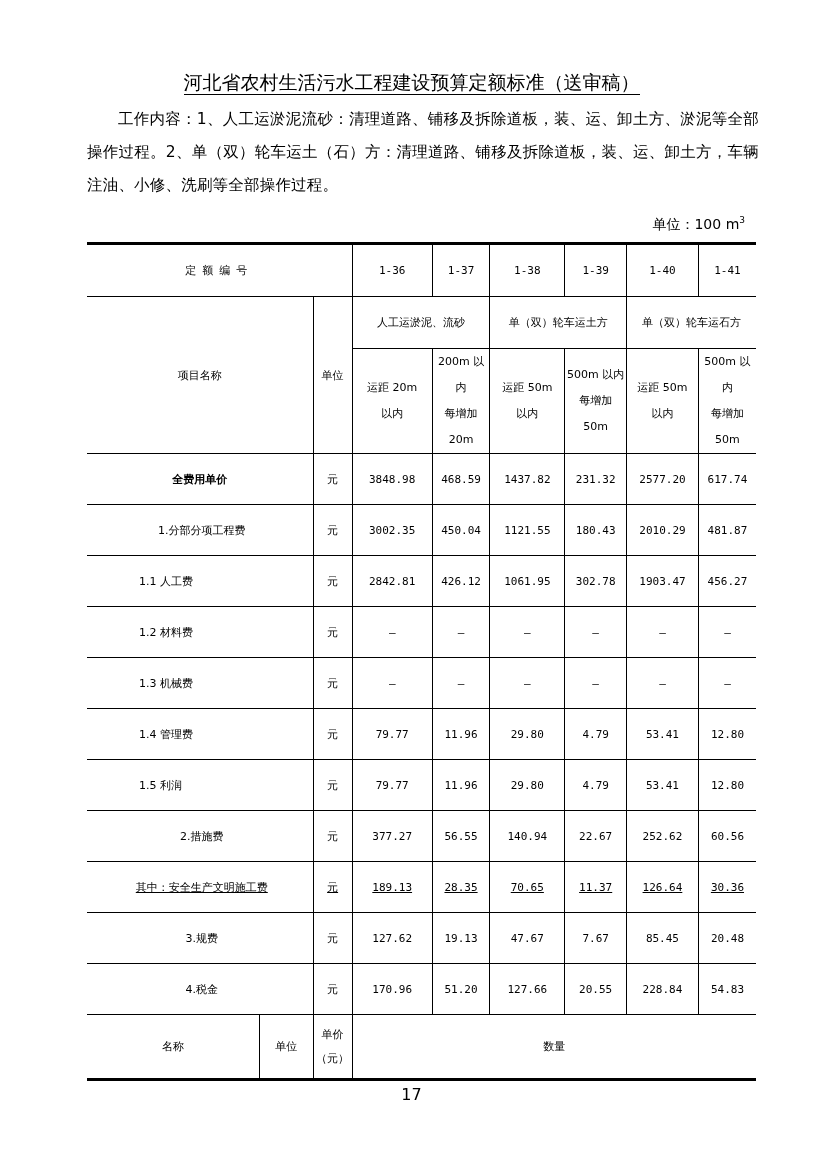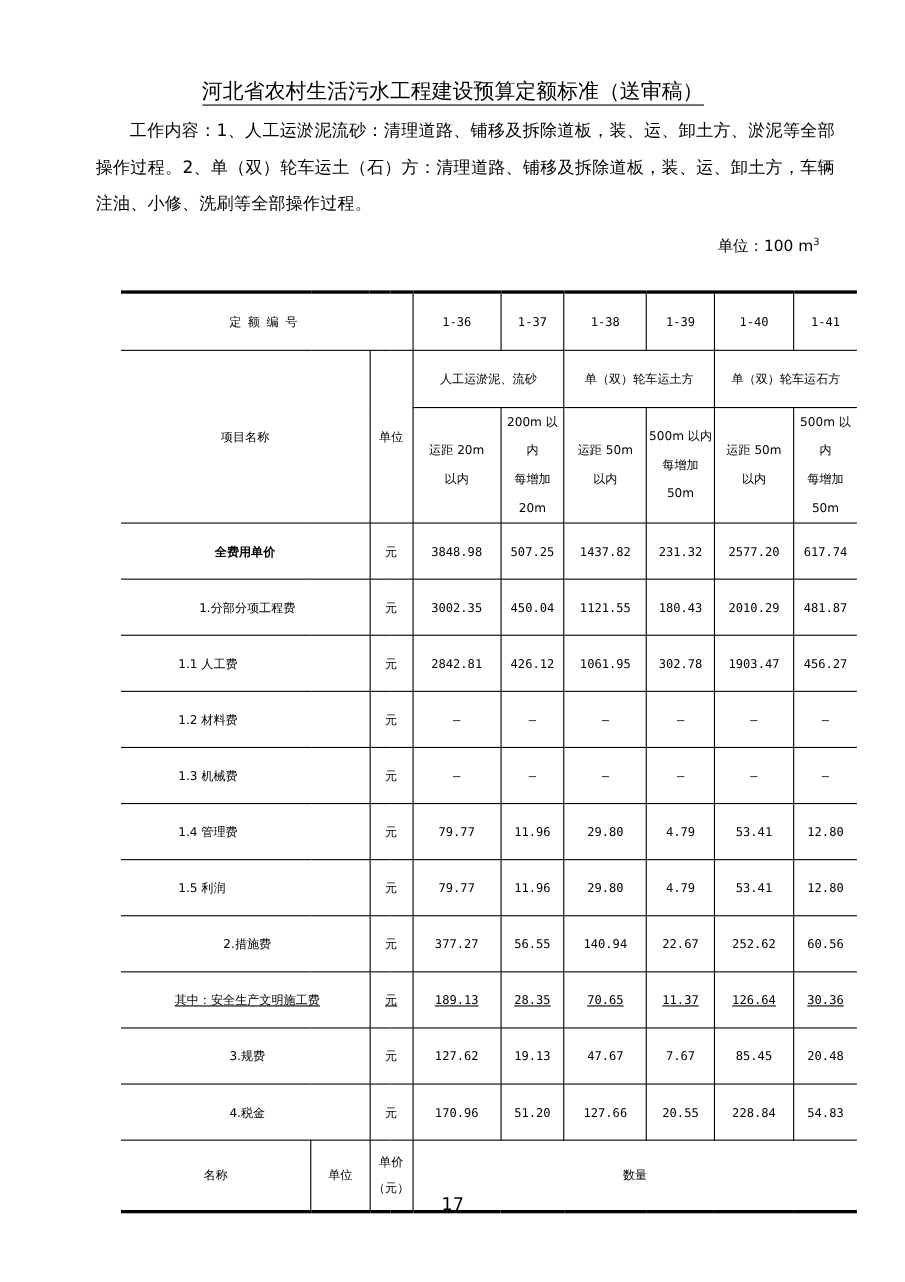--- a/index.html
+++ b/index.html
@@ -2,21 +2,21 @@
 <html><head>
 <meta charset="utf-8">
 <style>
   html, body { margin: 0; padding: 0; background: #ffffff; }
   body { width: 823px; height: 1165px; position: relative; font-family: "DejaVu Sans", sans-serif; color: #000; overflow: hidden; }
   .title { position: absolute; left: 0; width: 823px; top: 70px; text-align: center; font-size: 19px; }
   .title span { border-bottom: 1px solid #000; padding-bottom: 1px; }
   .para { position: absolute; left: 87px; width: 672px; top: 103px; font-size: 15.5px; line-height: 33px; text-indent: 31px; letter-spacing: 0.2px; text-align: justify; }
   .unit-note { position: absolute; right: 78px; top: 215px; font-size: 14px; }
   .unit-note sup { font-size: 9px; }
-  table.main { position: absolute; left: 87px; top: 264px; border-collapse: collapse; table-layout: fixed; width: 669px; margin-left: 23px; }
+  table.main { position: absolute; left: 87px; top: 242px; border-collapse: collapse; table-layout: fixed; width: 669px; }
   table.main td { border: 1px solid #000; text-align: center; vertical-align: middle; font-size: 11px; padding: 0; }
   table.main tr.top td { border-top: 3px solid #000; }
   table.main tr.bot td { border-bottom: 3px solid #000; }
   table.main td.first { border-left: none; }
   table.main td.last { border-right: none; }
   .lbl-left { text-align: center; padding-left: 4px !important; }
   .indent { padding-left: 52px !important; text-align: left !important; }
   .cjk { font-size: 12px; }
   .bold { font-weight: bold; font-size: 12.5px; }
   .spaced { letter-spacing: 6px; }
@@ -93,21 +93,21 @@
           <div>50m</div>
         </td>
   </tr>
 
   </tbody>
     <tbody id="data-rows">
       <tr style="height: 51px;">
         <td colspan="2" class="first cjk bold">全费用单价</td>
         <td colspan="2" class="cjk">元</td>
         <td class="num">3848.98</td>
-        <td class="num">507.25</td>
+        <td class="num">468.59</td>
         <td class="num">1437.82</td>
         <td class="num">231.32</td>
         <td class="num">2577.20</td>
         <td class="num last">617.74</td>
       </tr>
       <tr style="height: 51px;">
         <td colspan="2" class="first cjk lbl-left">1.分部分项工程费</td>
         <td colspan="2" class="cjk">元</td>
         <td class="num">3002.35</td>
         <td class="num">450.04</td>

